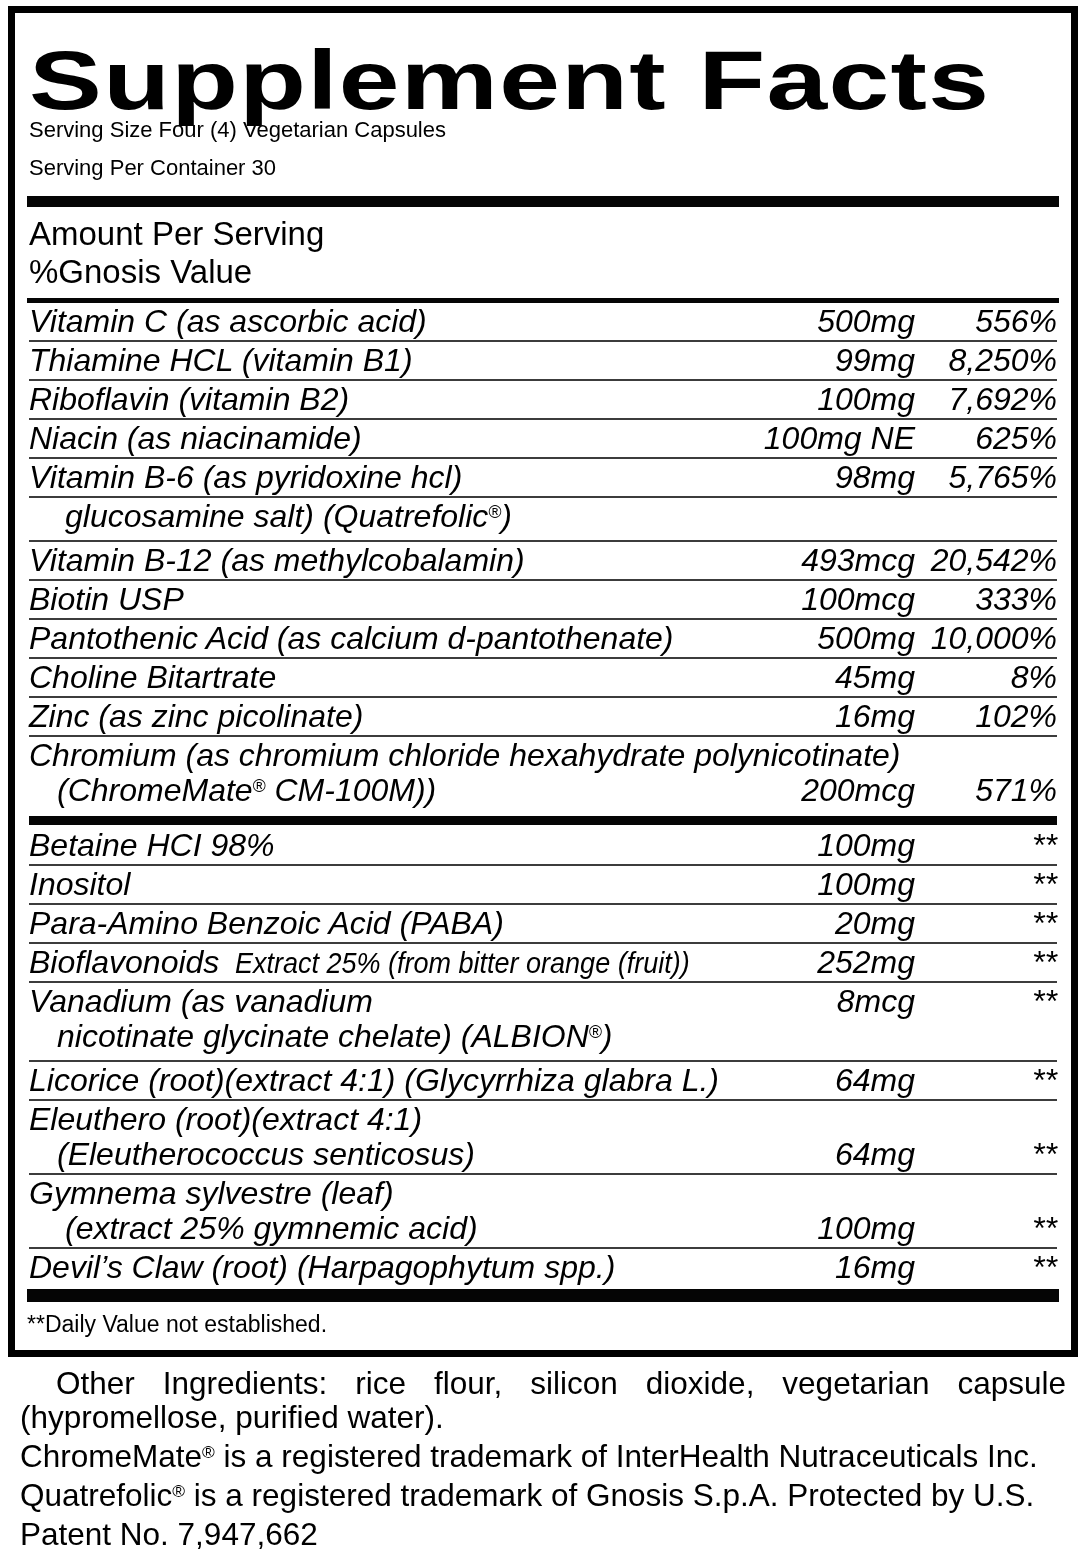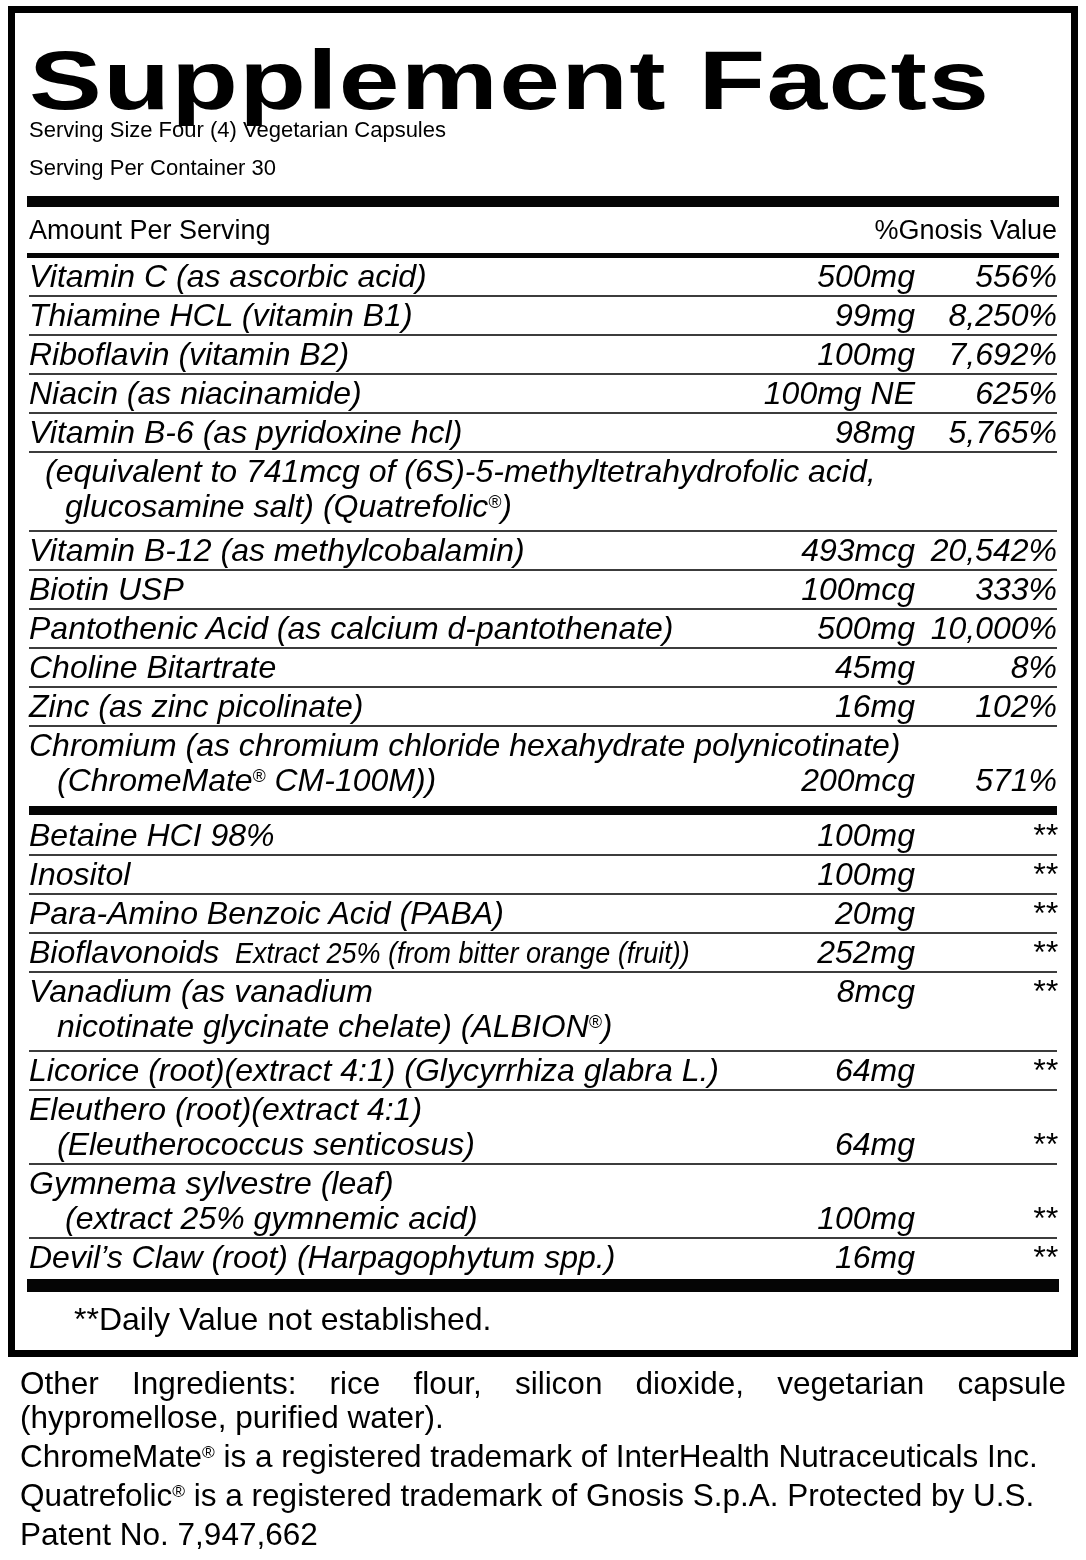--- a/index.html
+++ b/index.html
@@ -44,22 +44,23 @@
     line-height:38px;
     padding-left:2px;
   }
   .bar{background:var(--bar);}
   .bar-thick{height:11px;margin-top:9px;}
   .bar-med{height:5px;}
   .bar-xthick{height:13px;margin-top:3px;}
   .section-bar{height:9px;margin:2px 0;}
   .cols{
     display:flex;justify-content:space-between;align-items:baseline;
-    font-size:27px;
+    font-size:33px;
     padding:8px 2px 7px 2px;
+    flex-direction:column;
   }
   
   .rows{padding:0 2px;}
   .frow{padding:1px 0;font-style:italic;}
   .frow.rule{border-top:2.5px solid var(--rule);}
   .line{
     display:flex;align-items:baseline;
     font-size:32px;line-height:35px;
   }
   .nm{flex:1 1 auto;white-space:nowrap;min-width:0;}
@@ -76,31 +77,30 @@
     margin-left:16px;
     white-space:nowrap;
   }
   sup{
     font-size:55%;
     vertical-align:baseline;
     position:relative;top:-0.5em;
     letter-spacing:0;
   }
   .footnote{
-    font-size:32px;
+    font-size:23px;
     padding:9px 2px 12px 0;
-    margin-left:47px;
   }
   
   .below{
     padding:9px 20px 0 20px;
     font-size:31.5px;
     line-height:34px;
   }
-  .oi-line1{text-align:justify;text-align-last:justify;}
+  .oi-line1{text-align:justify;text-align-last:justify;margin-left:36px;}
   .oi-line2{margin-bottom:5px;}
   .tm-line{white-space:nowrap;}
 </style>
 </head>
 <body>
 
 <div class="page">
 
   <section class="panel">
     <h1 class="title"><span class="title-in">Supplement Facts</span></h1>
@@ -147,23 +147,20 @@
           </div>
         </div>
         <div class="frow rule">
           <div class="line">
             <span class="nm">Vitamin B-6 (as pyridoxine hcl)</span>
             <span class="amt">98mg</span>
             <span class="dv">5,765%</span>
           </div>
         </div>
         <div class="frow rule">
-          <div class="line ind1">
-            <span class="nm">(equivalent to 741mcg of (6S)-5-methyltetrahydrofolic acid,</span>
-          </div>
           <div class="line ind3">
             <span class="nm">glucosamine salt) (Quatrefolic<sup>®</sup>)</span>
           </div>
         </div>
         <div class="frow rule">
           <div class="line">
             <span class="nm">Vitamin B-12 (as methylcobalamin)</span>
             <span class="amt">493mcg</span>
             <span class="dv">20,542%</span>
           </div>

